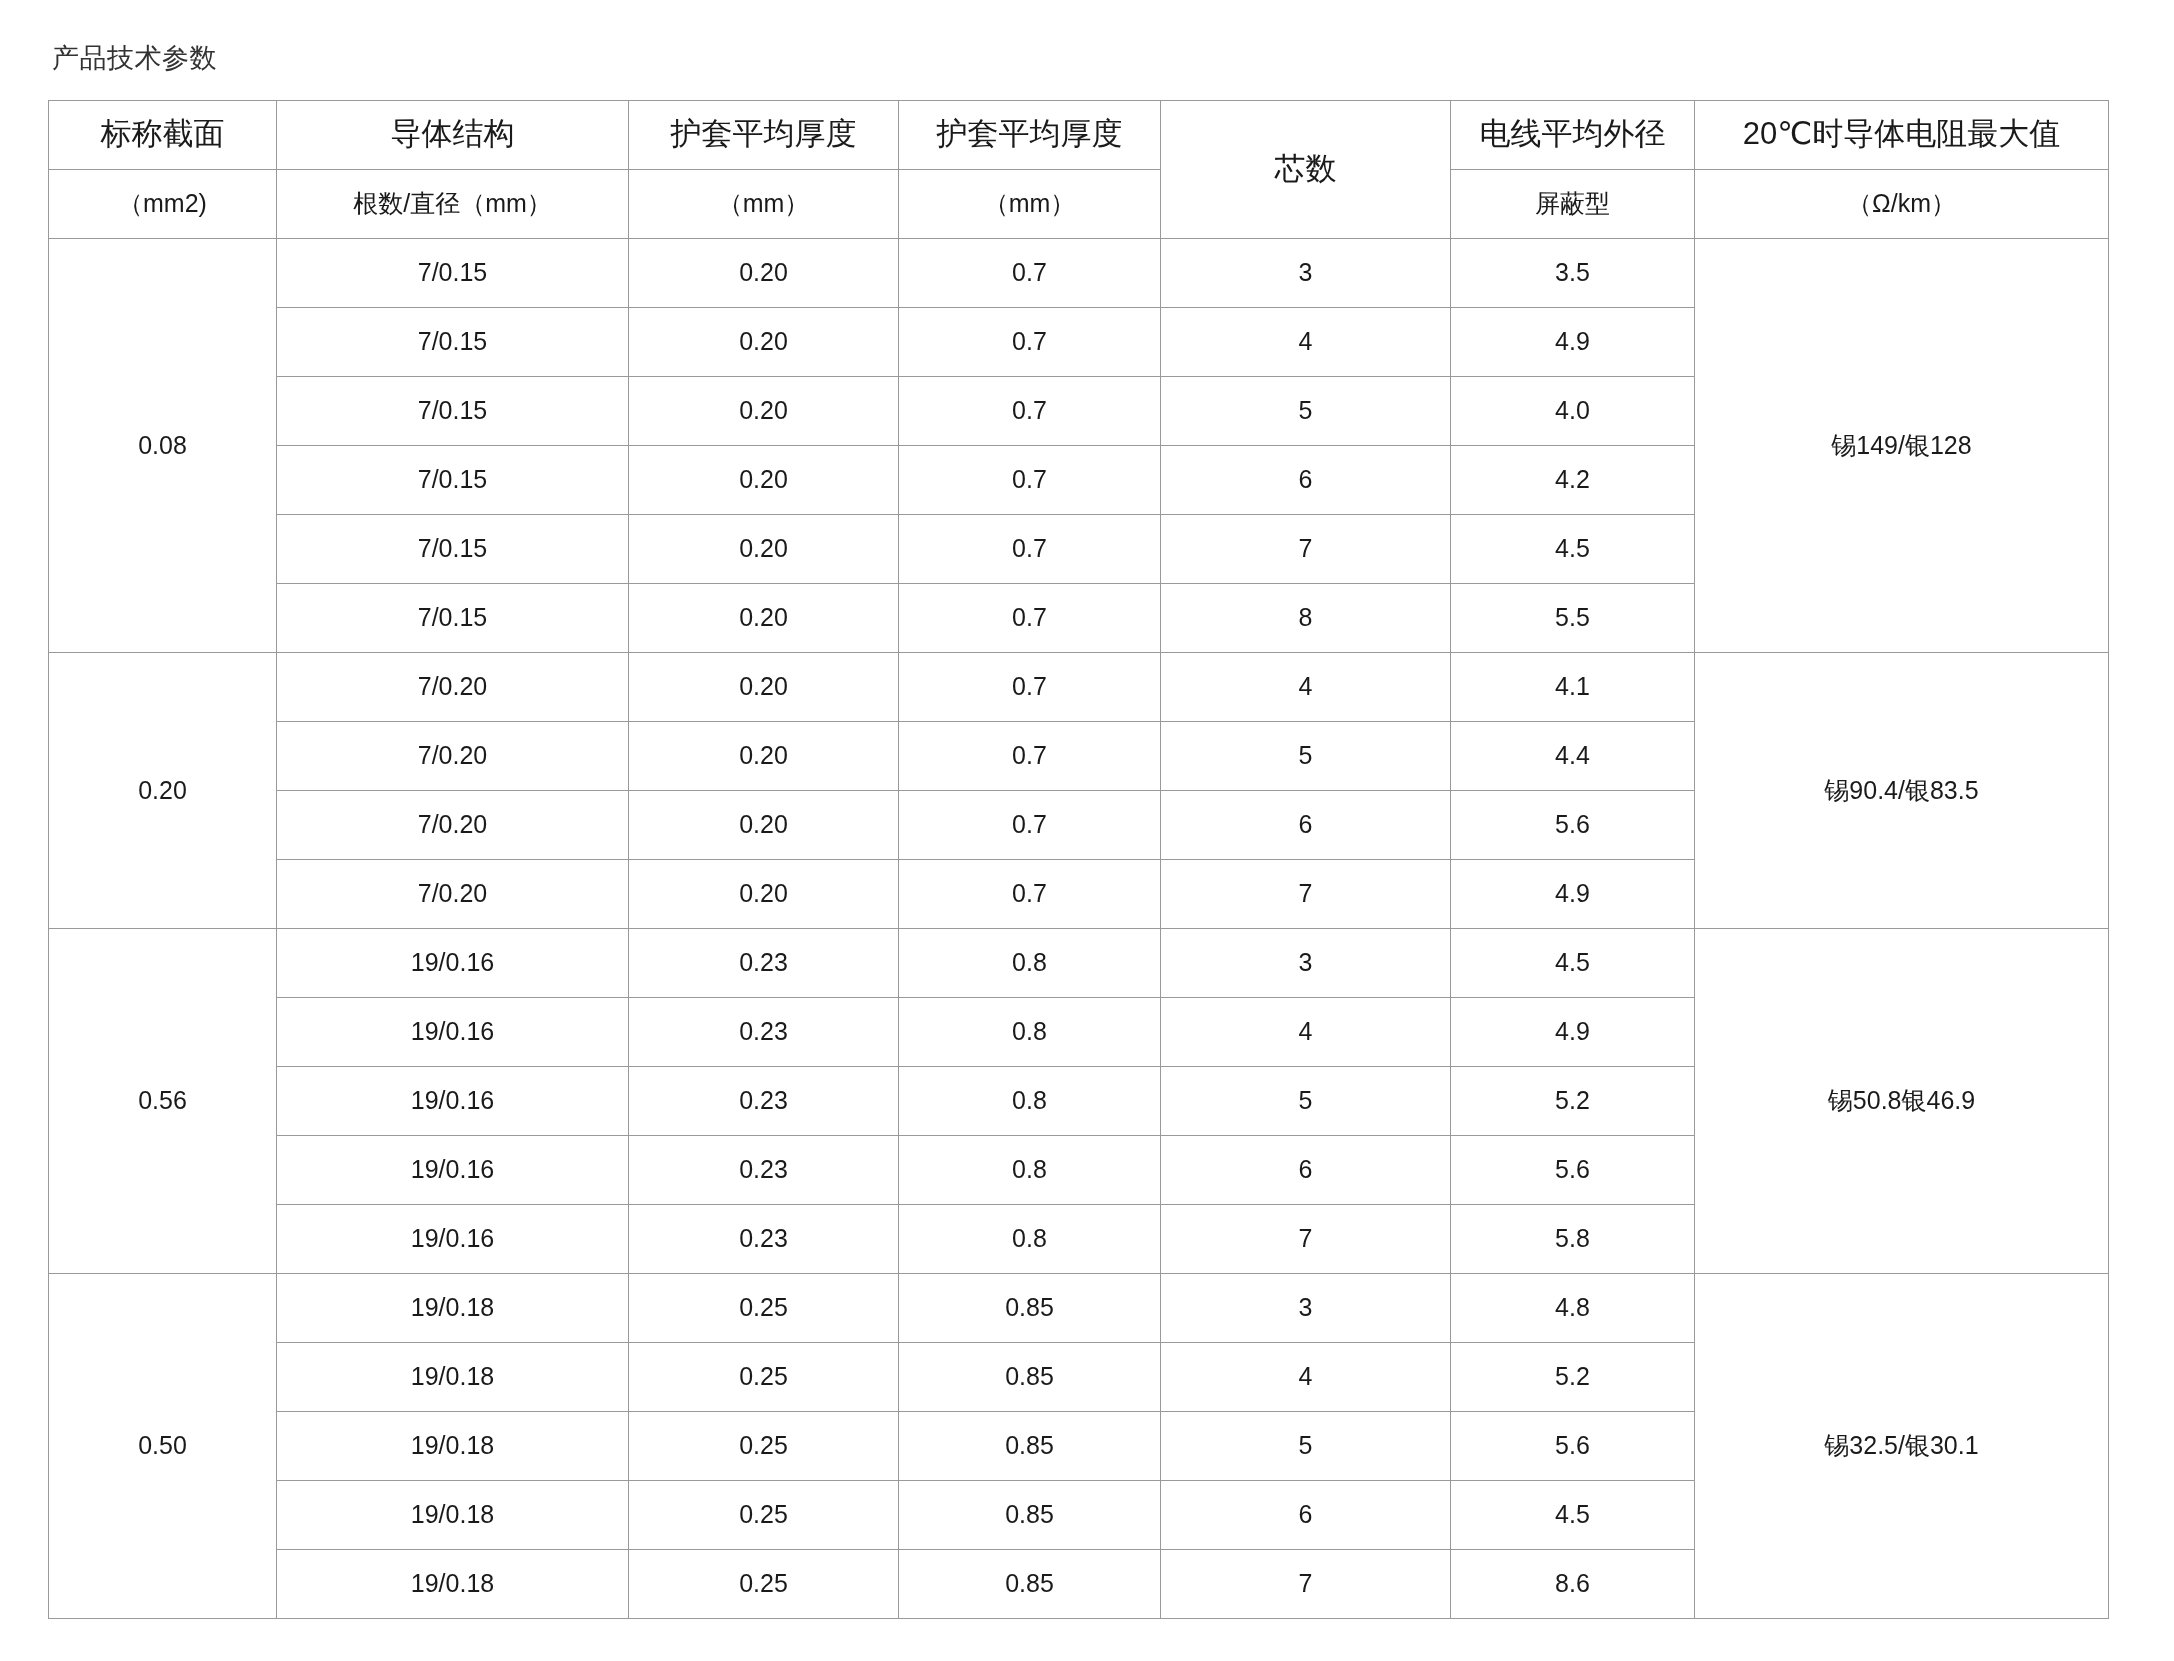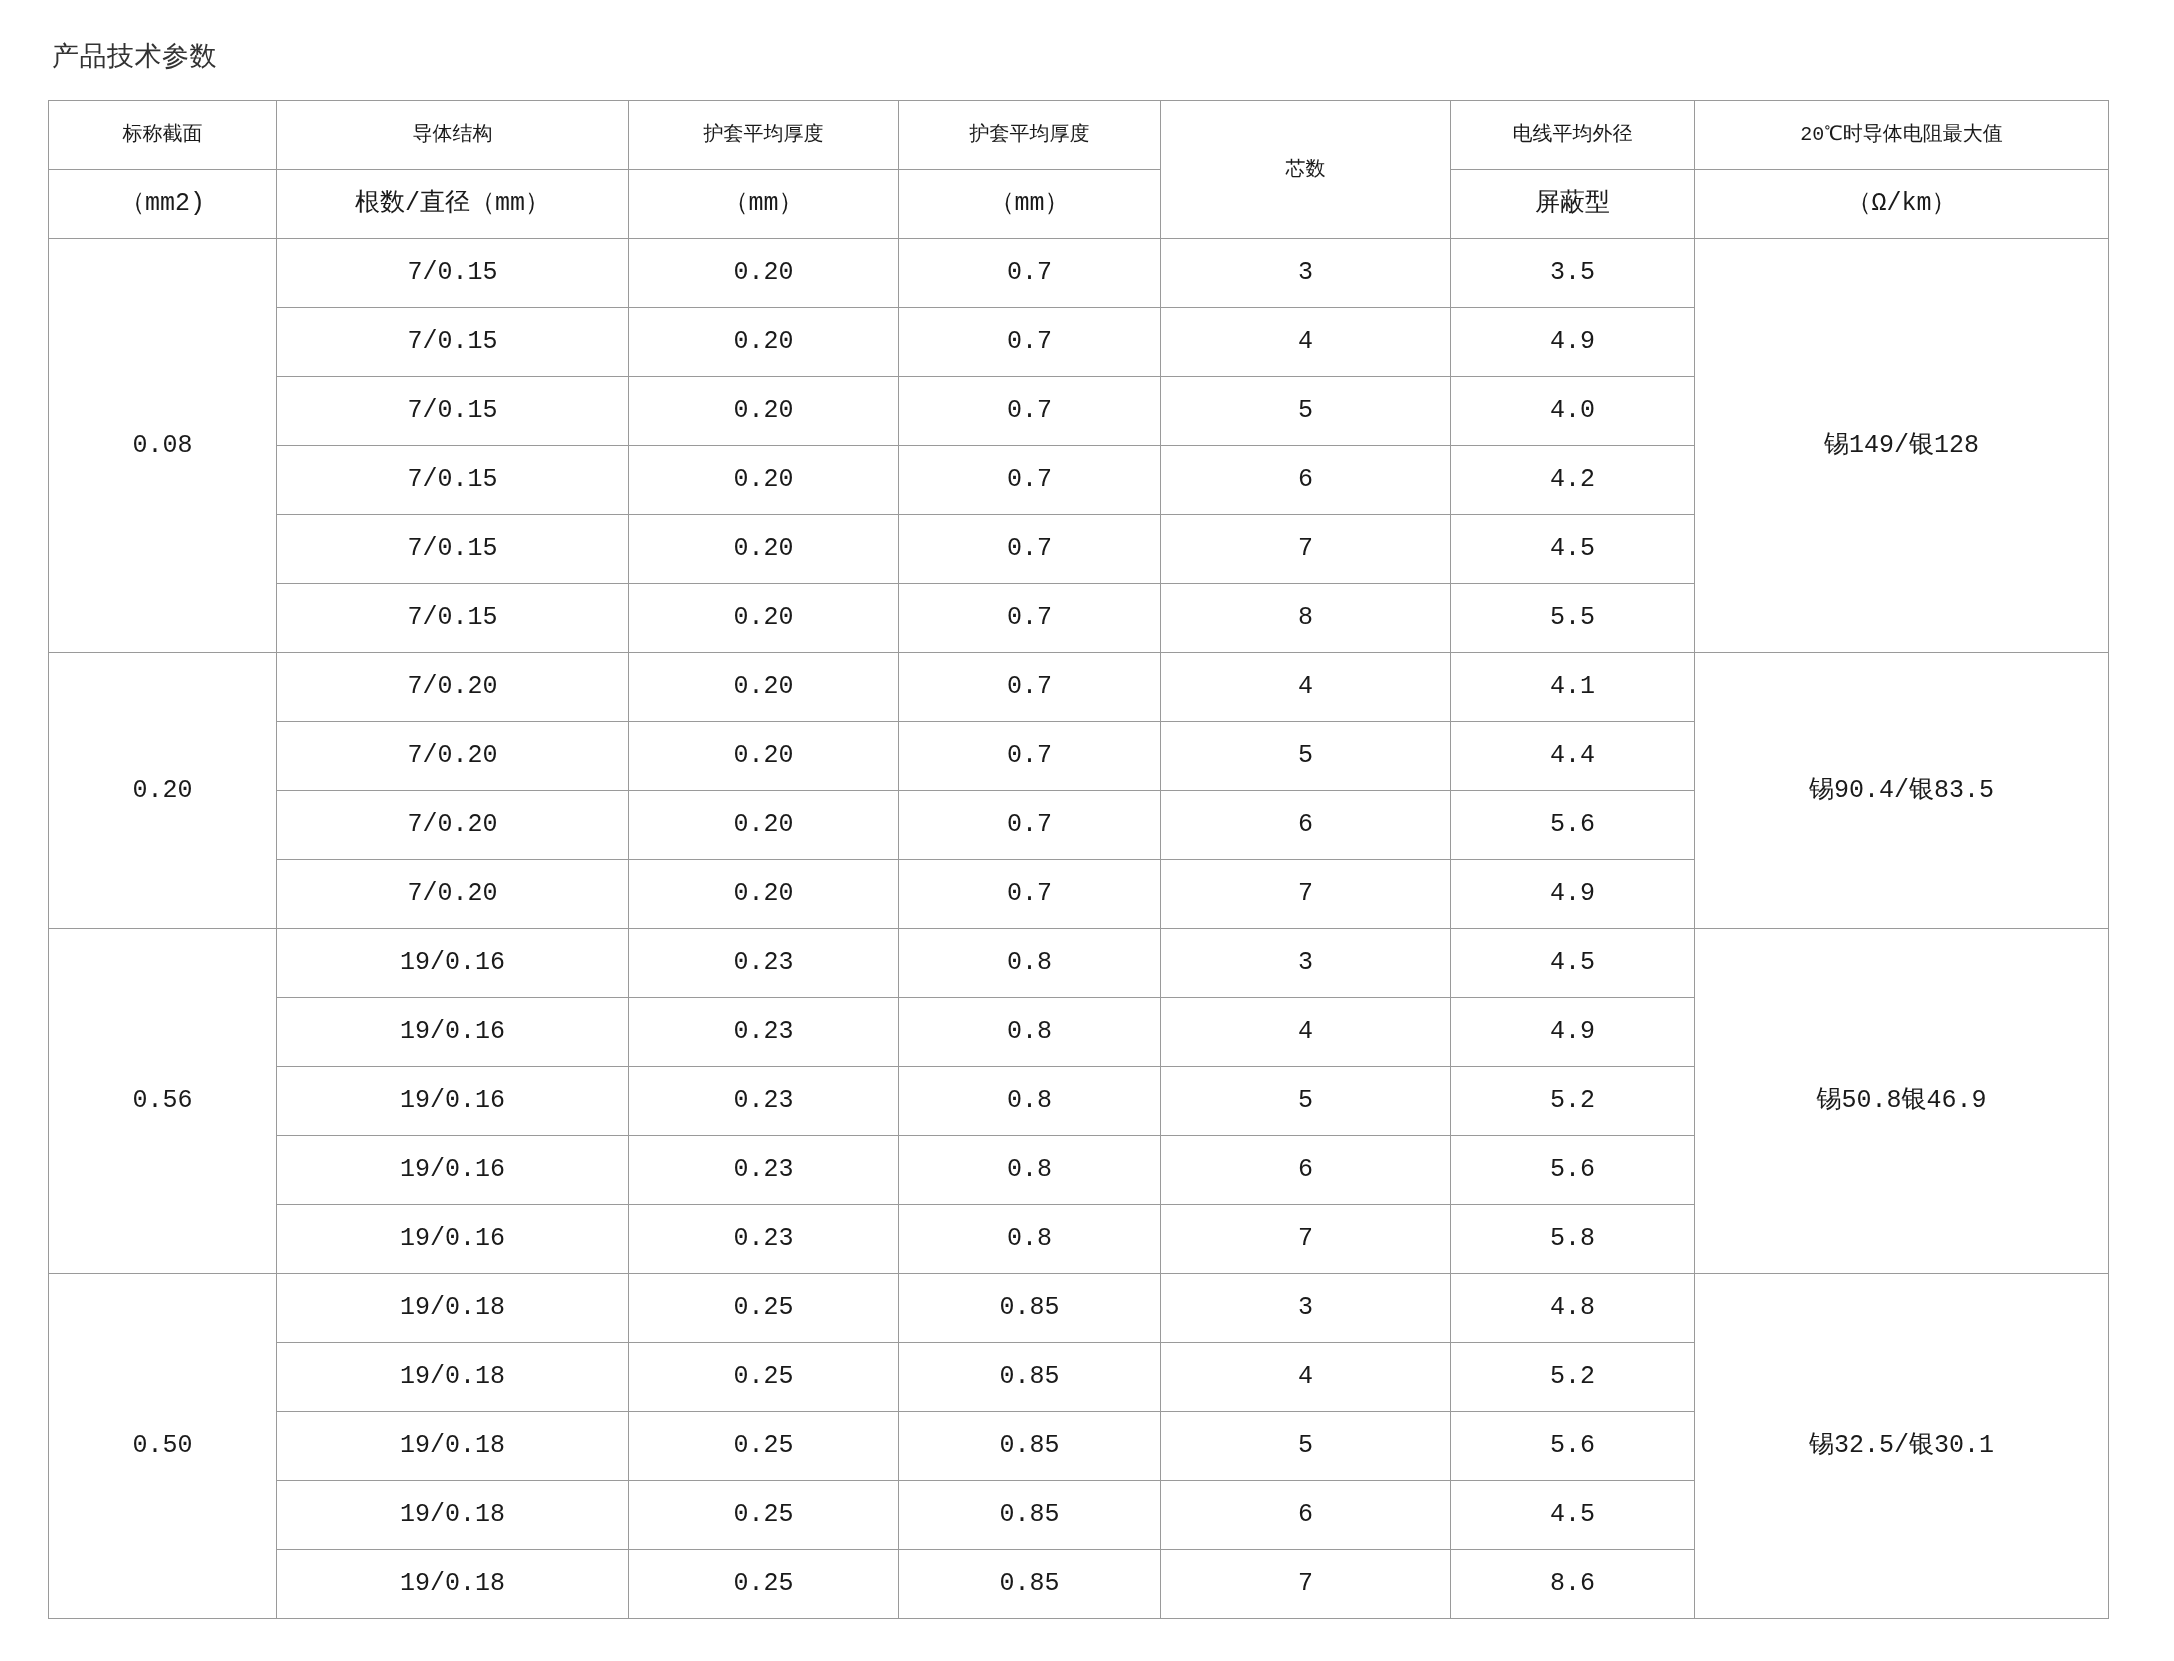--- a/index.html
+++ b/index.html
@@ -10,21 +10,20 @@
   body {
     width: 2174px;
     height: 1661px;
     font-family: "Liberation Sans", "DejaVu Sans", sans-serif;
     color: #111111;
     -webkit-font-smoothing: antialiased;
   }
   .page {
     padding: 30px 48px 0 48px;
     box-sizing: border-box;
-    font-family: Liberation Mono, monospace;
   }
   .page-title {
     font-size: 27px;
     color: #333333;
     line-height: 1.4;
     margin: 10px 0 22px 4px;
     letter-spacing: 0.5px;
   }
   table.spec {
     border-collapse: collapse;
@@ -36,21 +35,21 @@
   table.spec td, table.spec th {
     border: 1px solid #9a9a9a;
     text-align: center;
     vertical-align: middle;
     font-weight: normal;
     padding: 0;
     height: 68px;
     line-height: 1.25;
   }
   table.spec th {
-    font-size: 20px;
+    font-size: 31px;
   }
   .col-1 { width: 228px; }
   .col-2 { width: 352px; }
   .col-3 { width: 270px; }
   .col-4 { width: 262px; }
   .col-5 { width: 290px; }
   .col-6 { width: 244px; }
   .col-7 { width: 414px; }
   .hdr-row th { height: 66px; }
   .unit-row td { height: 66px; }

